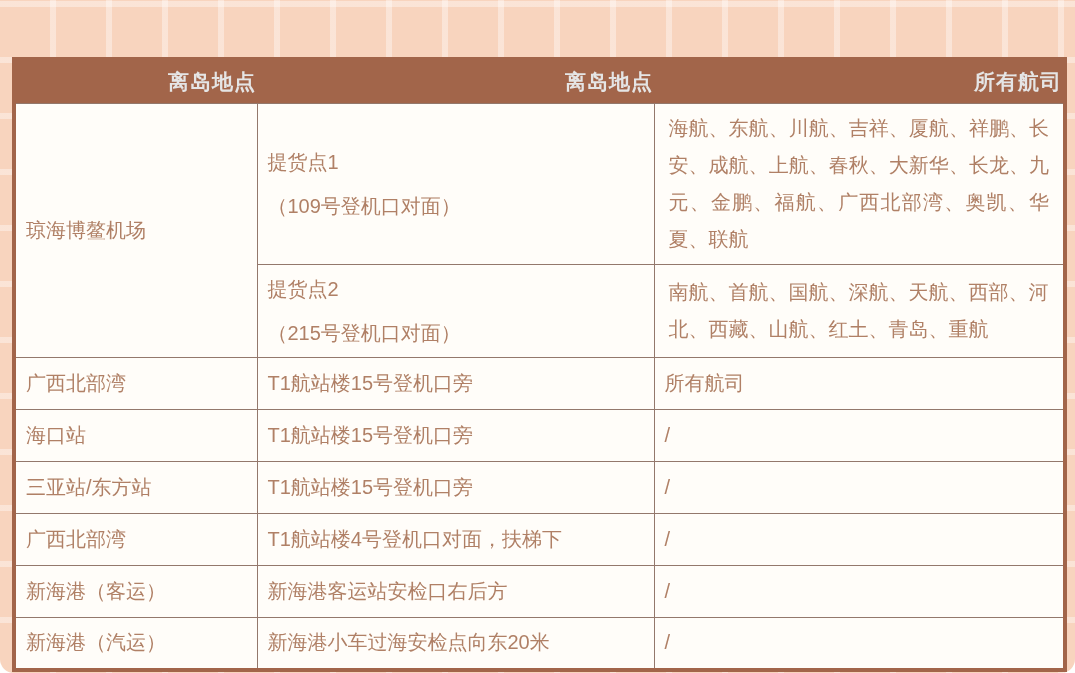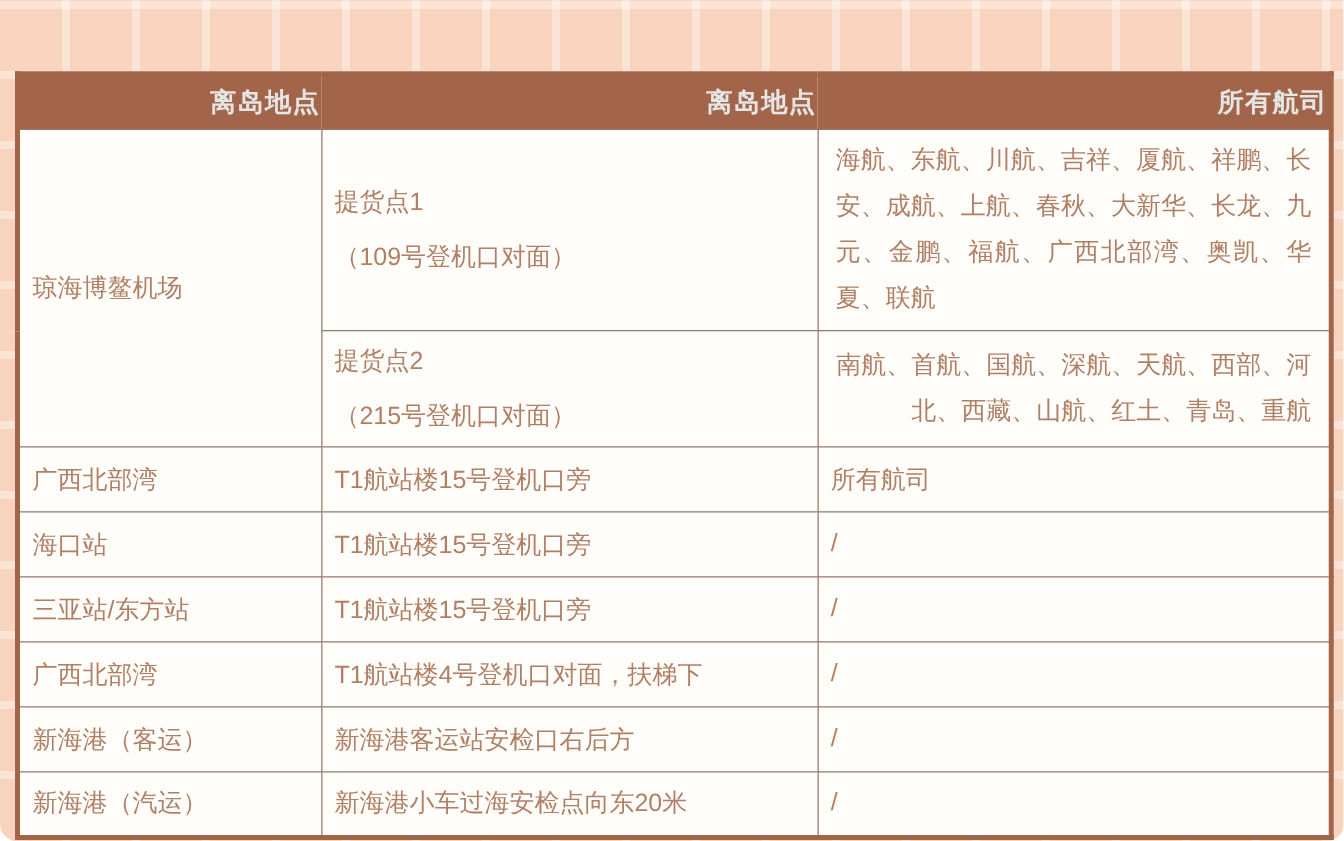--- a/index.html
+++ b/index.html
@@ -45,21 +45,21 @@
   tr.row-p1{height:146px;}
   tr.row-p2{height:89px;}
   tr.row-s{height:52px;}
   td.airlines-justify{
     text-align:justify;
     text-align-last:left;
     line-height:1.85;
     padding:6px 14px;
   }
   td.airlines-center{
-    text-align:right;
+    text-align:left;
     line-height:1.85;
     padding:6px 14px;
   }
   .two-line span{display:block;line-height:2.2;}
   td.slash-cell{font-size:20px;}
 </style>
 </head>
 <body>
 
 <div class="canvas">

